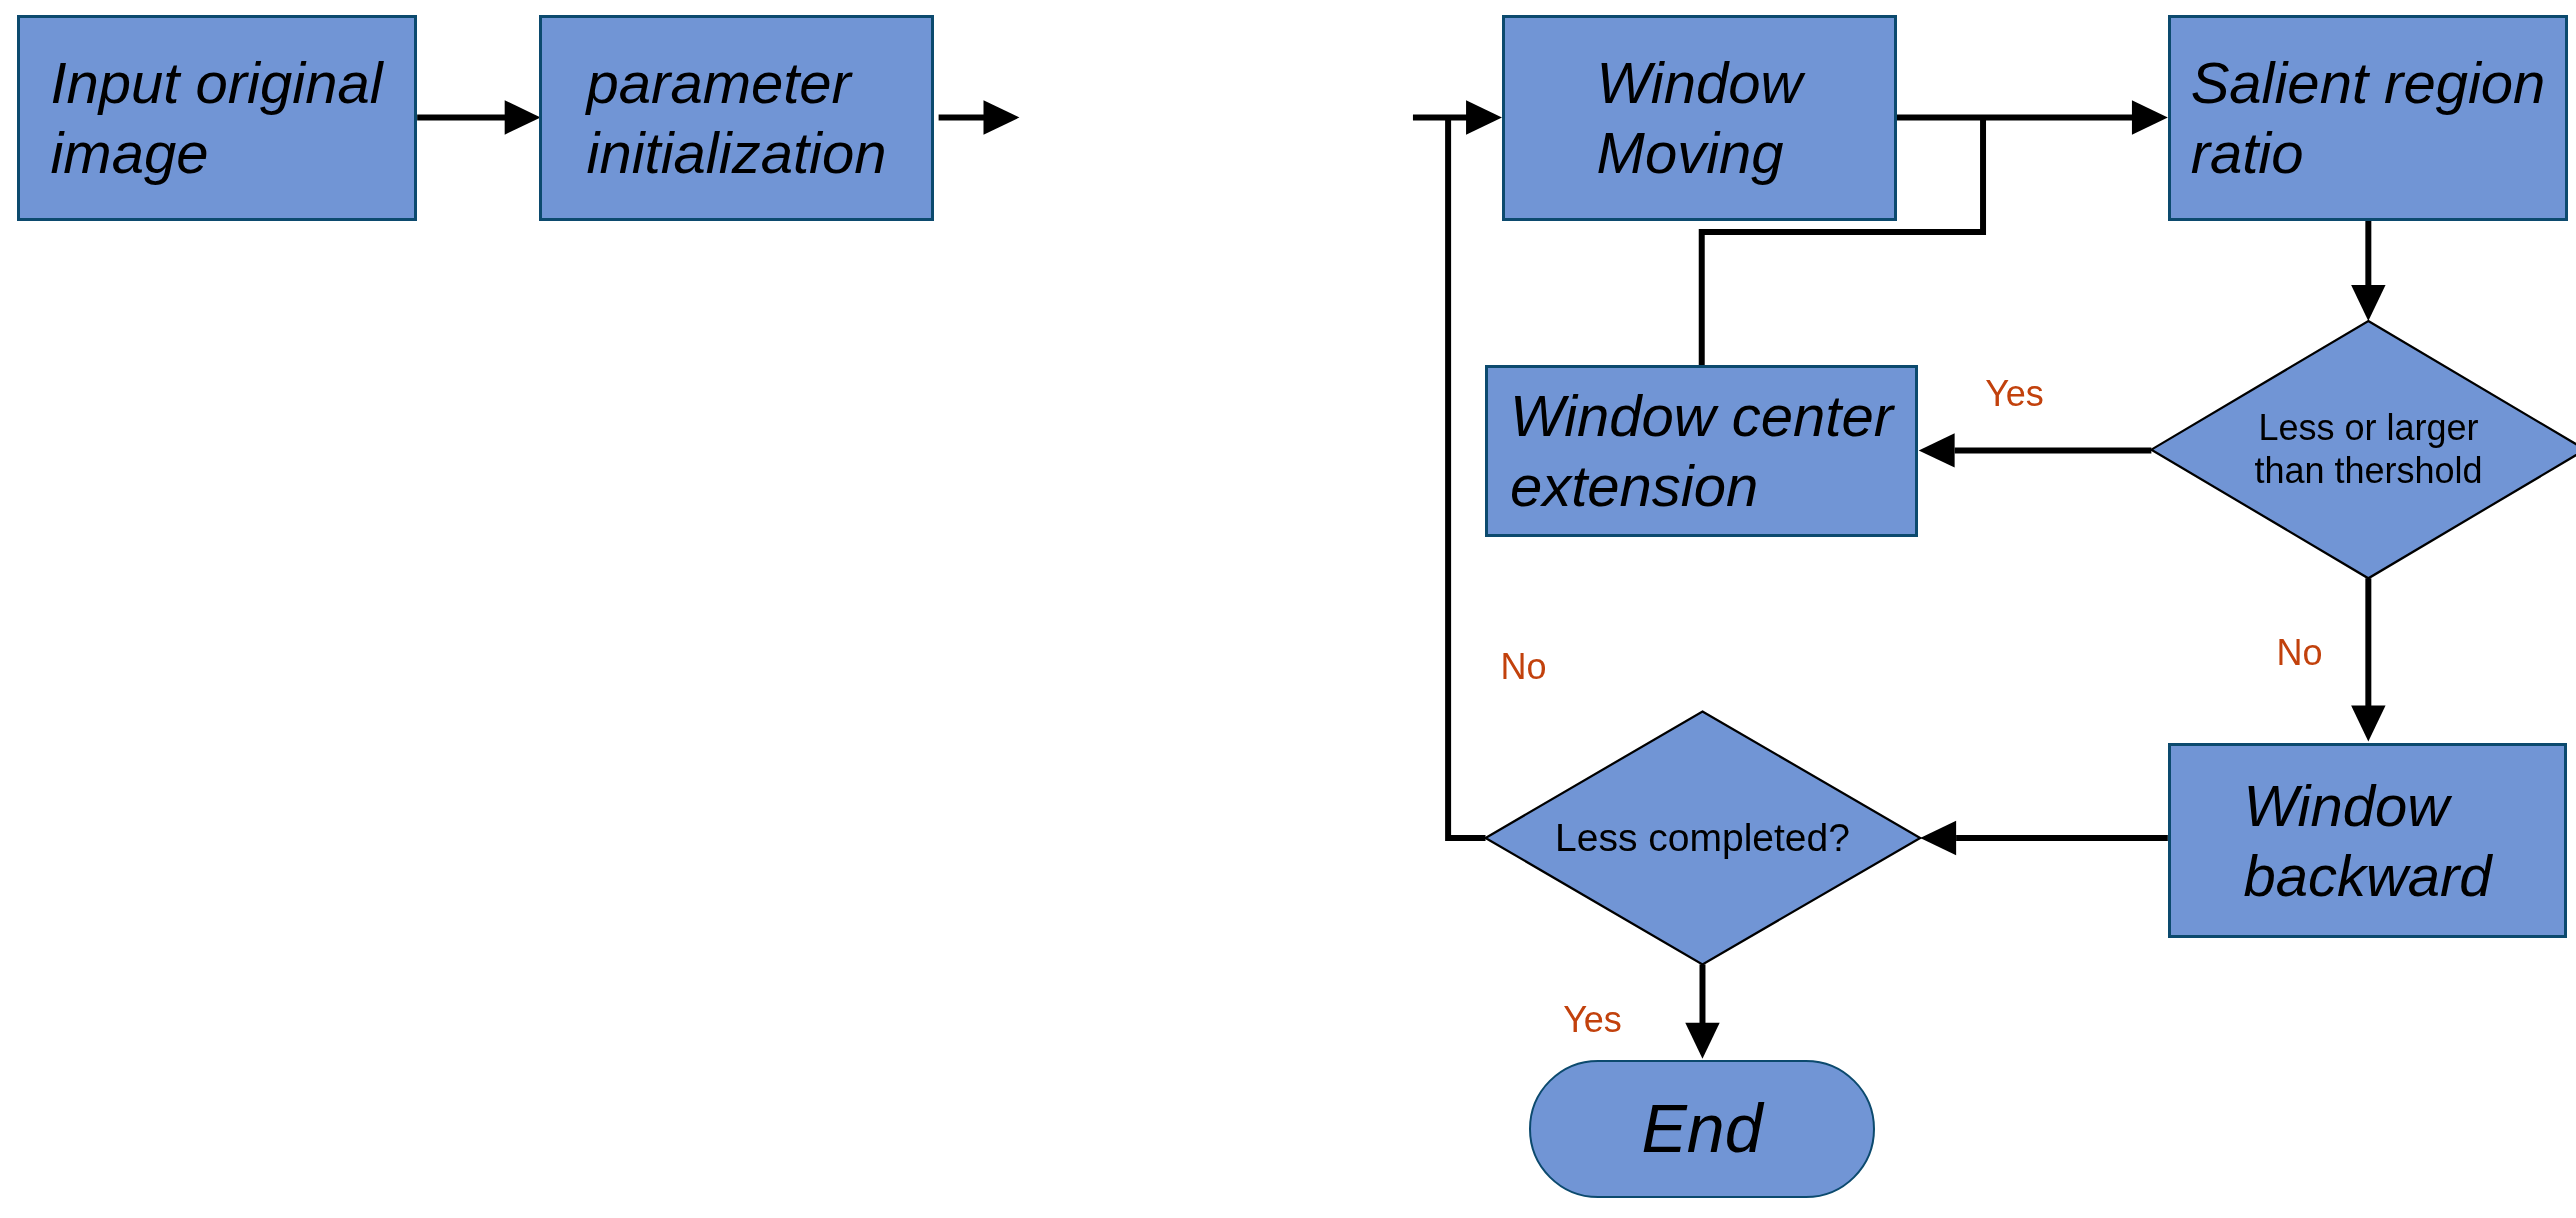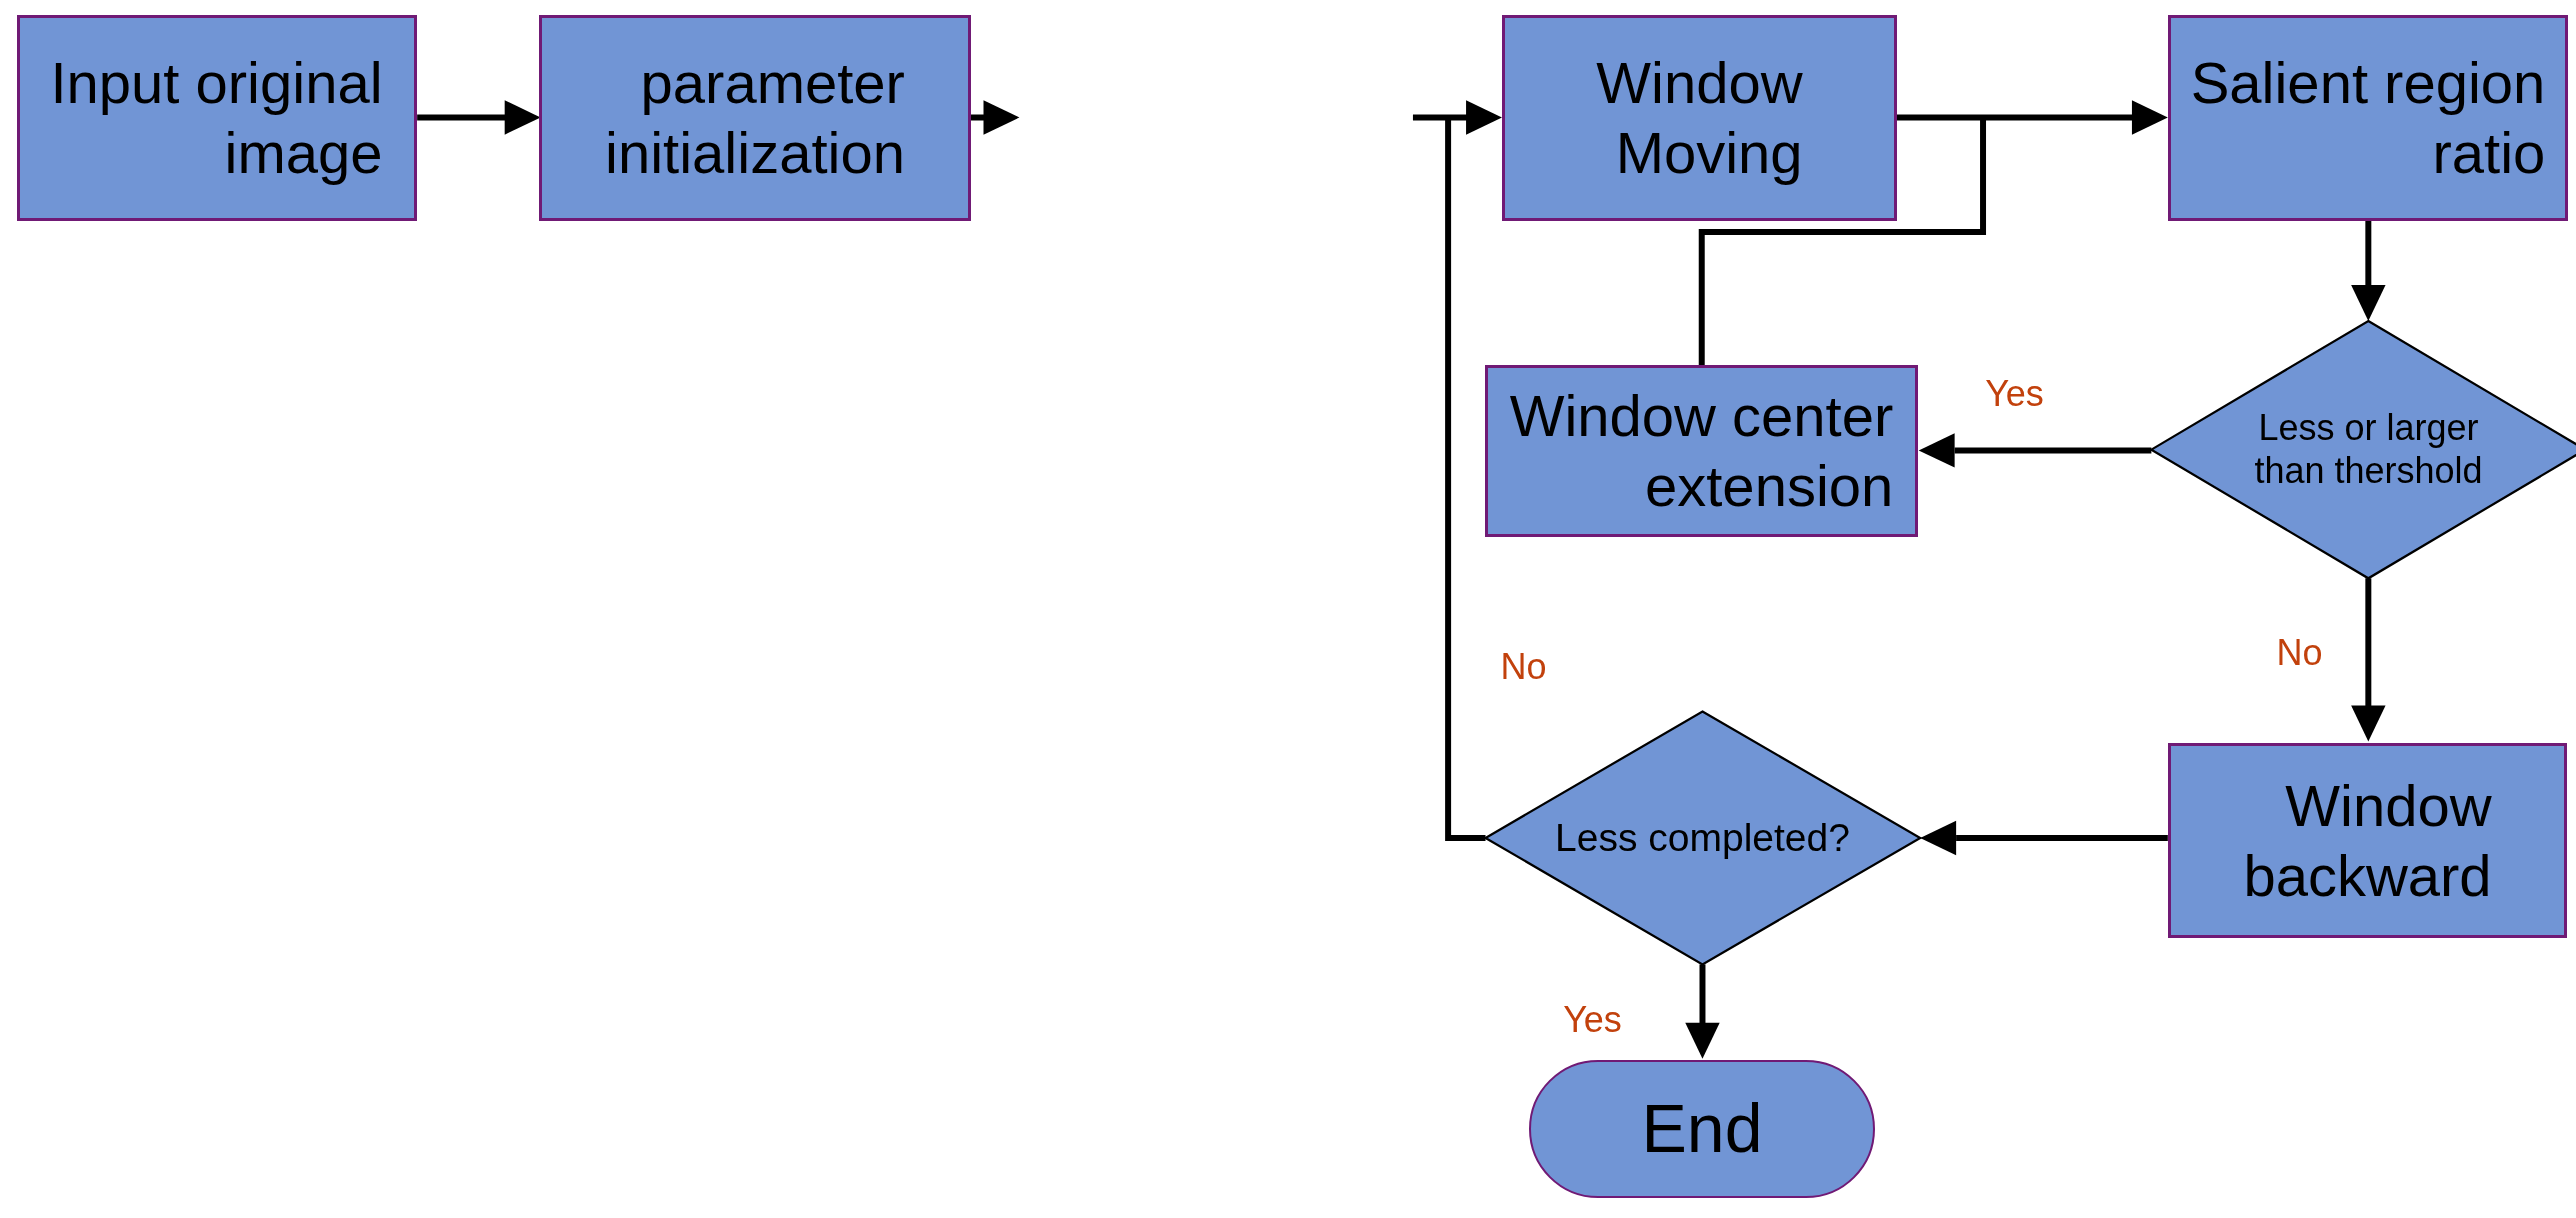--- a/index.html
+++ b/index.html
@@ -19,26 +19,27 @@
   .wires {
     position: absolute;
     left: 0;
     top: 0;
     z-index: 1;
   }
   .node {
     position: absolute;
     box-sizing: border-box;
     background: #7195D5;
-    border: 3px solid #701a75;
+    border: 3px solid #0c4a6e;
     display: flex;
     align-items: center;
     justify-content: center;
-    text-align: right;
+    text-align: left;
     z-index: 2;
+    font-style: italic;
   }
   .node-label {
     white-space: pre-line;
     font-size: 58px;
     line-height: 1.2;
     color: #000000;
   }
   .stadium {
     border-radius: 71px;
     border-width: 2.2px;
@@ -109,21 +110,21 @@
       <polygon points="3165,429 3455,601 3165,773 2875,601"></polygon>
       <polygon points="2275,951 2566,1120 2275,1289 1985,1120"></polygon>
     </g>
   </svg>
 
   <div class="node" style="left:16.5px; top:15px; width:400px; height:206px;">
     <span class="node-label">Input original
 image</span>
   </div>
 
-  <div class="node" style="left:539px; top:15px; width:432px; height:206px;">
+  <div class="node" style="left:539px; top:15px; width:395px; height:206px;">
     <span class="node-label">parameter
 initialization</span>
   </div>
 
 
   <div class="node" style="left:1502px; top:15px; width:395px; height:206px;">
     <span class="node-label">Window
 Moving</span>
   </div>
 

